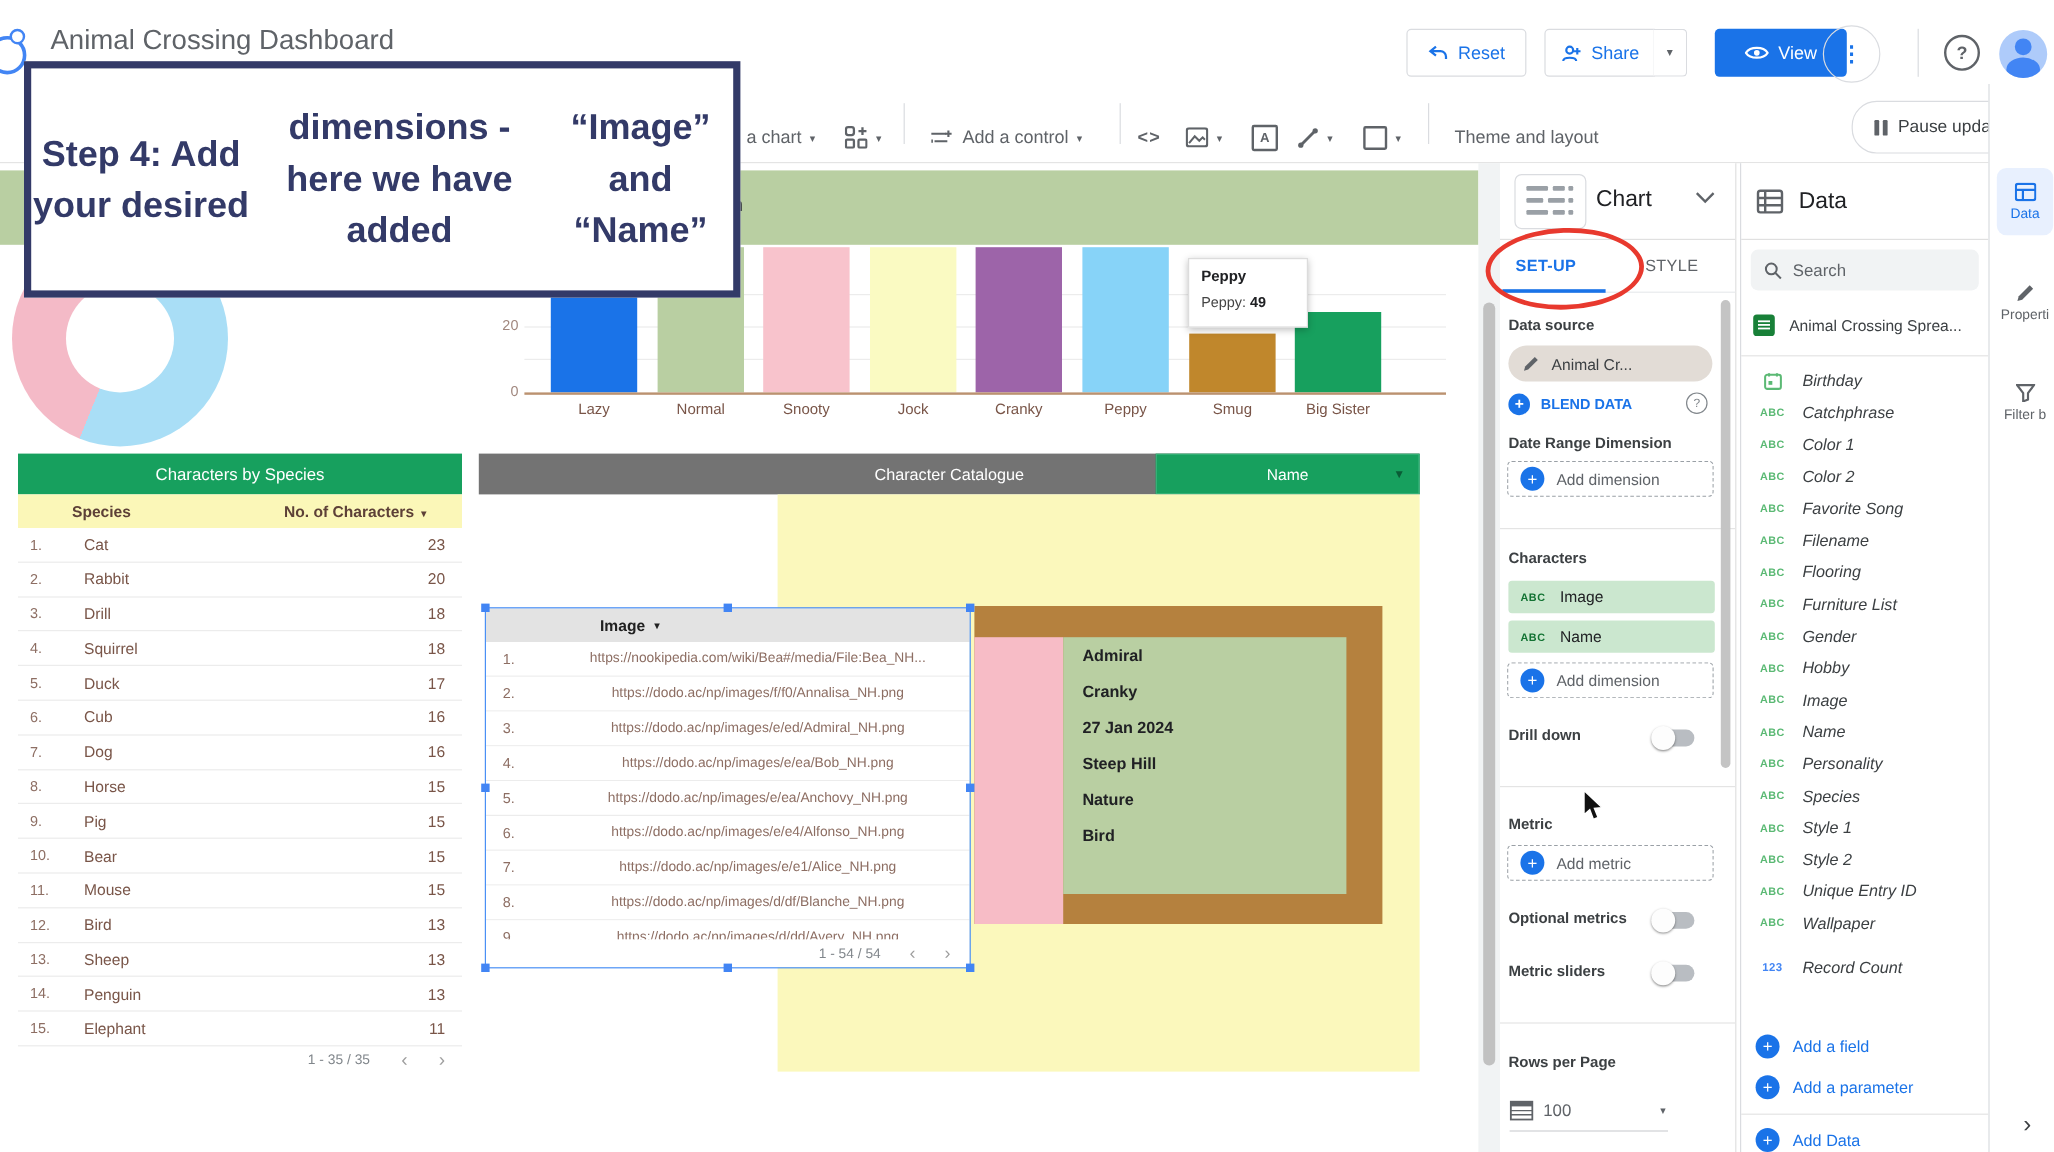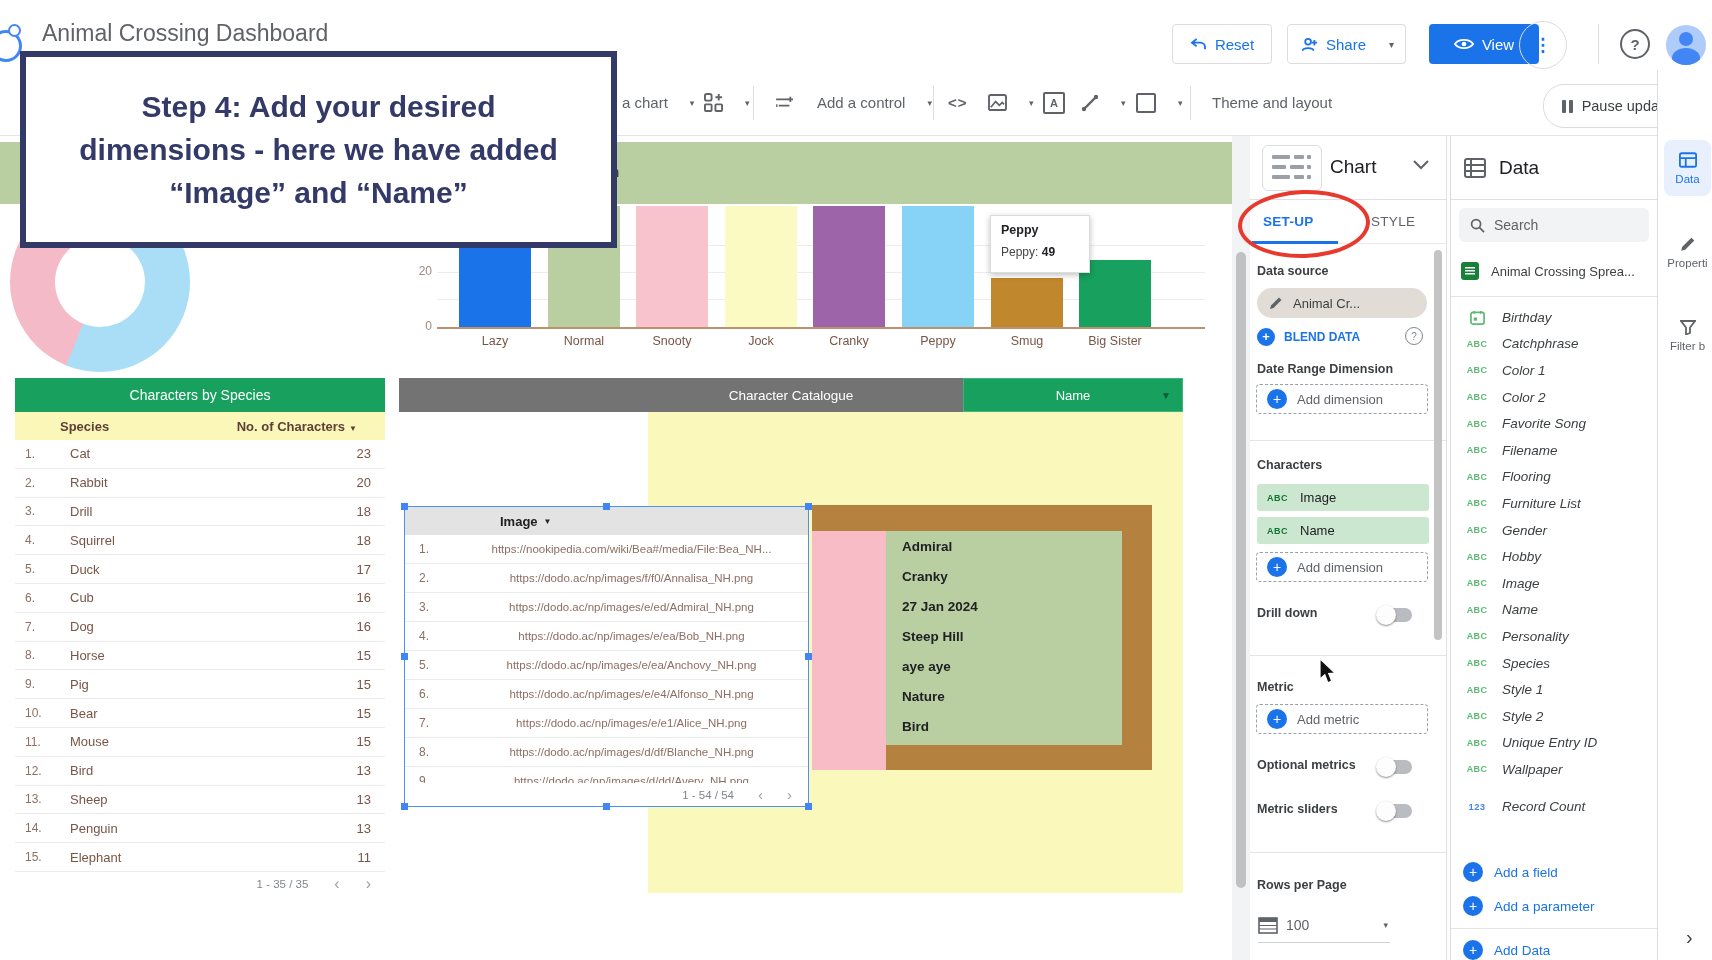--- a/index.html
+++ b/index.html
@@ -21,35 +21,35 @@
        display:flex;align-items:center;justify-content:center;font-size:18px;color:#1a73e8;font-weight:bold;}
   .tb-divider{position:absolute;left:1598px;top:24px;width:1px;height:40px;background:#dadce0;}
   .help-circle{position:absolute;left:1620px;top:29px;width:26px;height:26px;border:2px solid #5f6368;border-radius:50%;
        display:flex;align-items:center;justify-content:center;font-size:15px;font-weight:bold;color:#5f6368;}
   .avatar{position:absolute;left:1666px;top:25px;width:40px;height:40px;border-radius:50%;background:#aecbfa;overflow:hidden;}
   .avatar::before{content:"";position:absolute;left:13px;top:7px;width:14px;height:14px;border-radius:50%;background:#4285f4;}
   .avatar::after{content:"";position:absolute;left:6px;top:23px;width:28px;height:20px;border-radius:50%;background:#4285f4;}
 
   
   .toolbar{position:absolute;left:0;top:70px;width:1712px;height:66px;background:#fff;border-bottom:1px solid #e4e4e4;box-sizing:border-box;}
-  .tool{position:absolute;top:0;height:65px;display:flex;align-items:center;color:#5f6368;font-size:15px;gap:22px;}
+  .tool{position:absolute;top:12px;height:65px;display:flex;align-items:center;color:#5f6368;font-size:15px;gap:7px;}
   .caret{font-size:9px;color:#5f6368;}
   .tool-div{position:absolute;top:16px;width:1px;height:34px;background:#dadce0;}
   .pause-pill{position:absolute;left:1543px;top:14px;width:152px;height:42px;border:1px solid #dadce0;border-radius:21px;
        display:flex;align-items:center;justify-content:center;gap:9px;color:#3c4043;font-size:14.5px;}
   .pause-bars{display:inline-flex;gap:3px;}
   .pause-bars i{width:4px;height:13px;background:#5f6368;border-radius:1px;}
   .undo-sliver{position:absolute;left:-12px;top:95px;width:24px;height:24px;border:2px solid #9aa0a6;border-radius:50%;}
   .abox{width:18px;height:18px;border:2px solid #5f6368;border-radius:2px;display:flex;align-items:center;justify-content:center;
         font-size:11px;font-weight:bold;color:#5f6368;}
   .sqbox{width:16px;height:16px;border:2px solid #5f6368;border-radius:2px;}
 
   
   .annotation{position:absolute;left:20px;top:51px;width:597px;height:197px;background:#fff;border:6px solid #333a68;
-       box-sizing:border-box;z-index:60;display:flex;flex-direction:column;justify-content:center;align-items:center;}
+       box-sizing:border-box;z-index:60;display:flex;flex-direction:row;justify-content:center;align-items:center;}
   .annotation div{font-size:30px;line-height:43px;font-weight:bold;color:#333a68;text-align:center;}
 
   
   .band{position:absolute;left:0;top:142px;width:1232px;height:62px;background:#b9cfa2;}
   .fish-label{position:absolute;left:590px;top:163px;font-size:15.5px;color:#3c4043;}
   .donut{position:absolute;left:10px;top:192px;width:180px;height:180px;border-radius:50%;
        background:conic-gradient(from 40deg,#a9def6 0 45%,#f4bac7 45% 100%);}
   .donut::after{content:"";position:absolute;left:45px;top:45px;width:90px;height:90px;border-radius:50%;background:#fff;}
   .gridline{position:absolute;left:437px;width:768px;height:1px;background:#ececec;}
   .axisline{position:absolute;left:437px;top:327px;width:768px;height:2px;background:#bb9270;}
@@ -407,21 +407,20 @@
 </div>
 <div class="cat-yellow"></div>
 <div class="cat-brown"></div>
 <div class="cat-pink"></div>
 <div class="cat-green">
   <div id="name-rows">
       <div class="cat-name-row">Admiral</div>
       <div class="cat-name-row">Cranky</div>
       <div class="cat-name-row">27 Jan 2024</div>
       <div class="cat-name-row">Steep Hill</div>
-      <div class="cat-name-row">aye aye</div>
       <div class="cat-name-row">Nature</div>
       <div class="cat-name-row">Bird</div>
     </div>
 </div>
 
 <div class="img-table">
   <div class="img-head">
     <span>Image</span>
     <span style="font-size:8px">▼</span>
   </div>

